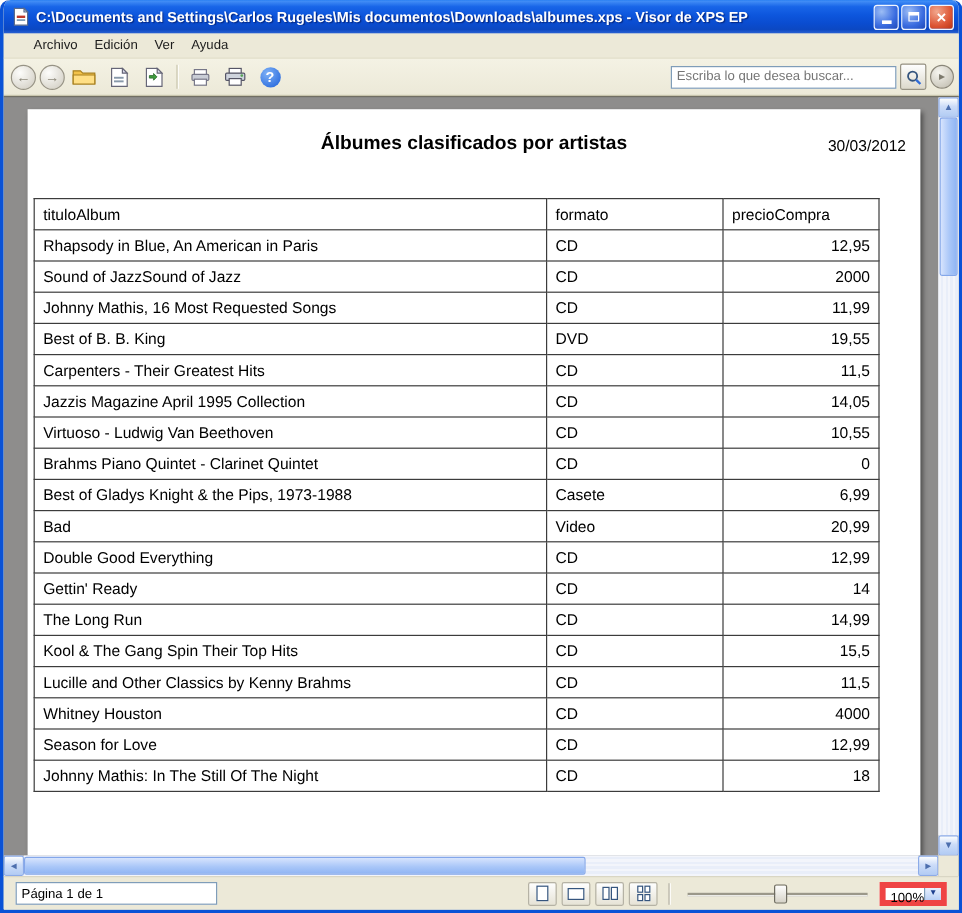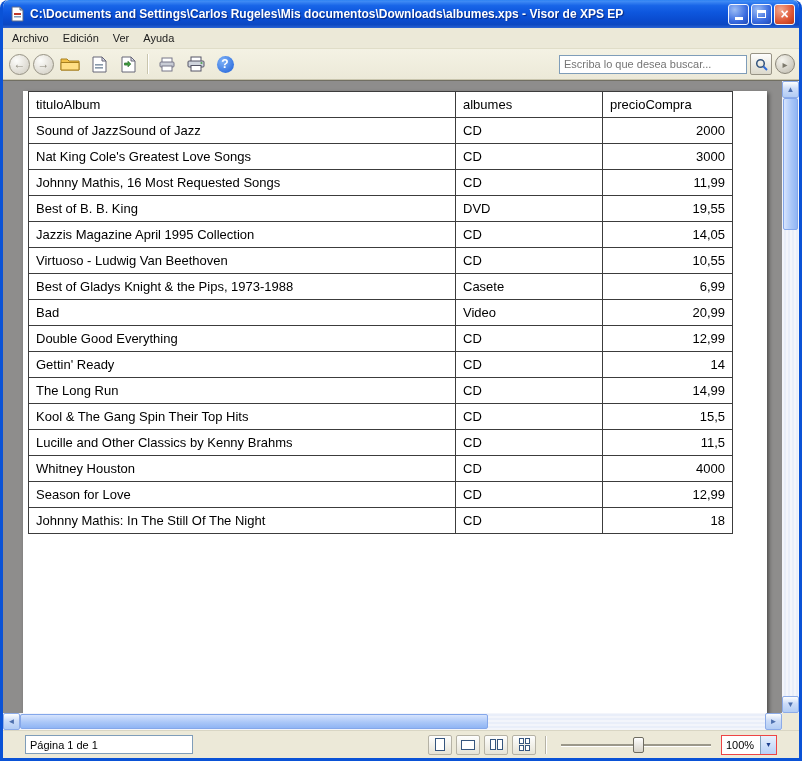--- a/index.html
+++ b/index.html
@@ -17,21 +17,21 @@
   .winbtns{display:flex;gap:2px;}
   .tbbtn{width:21px;height:21px;border-radius:3px;border:1px solid #f2f6ff;display:flex;align-items:center;justify-content:center;
     box-sizing:border-box;color:#fff;font-size:13px;line-height:1;cursor:default;}
   .btn-blue{background:radial-gradient(circle at 30% 25%,#9cbdf5,#3a6ce0 60%,#1e49b8);}
   .btn-close{background:radial-gradient(circle at 30% 25%,#f2a88e,#dd5635 60%,#b83313);font-weight:bold;font-size:14px;}
   .glyph-min{width:8px;height:3px;background:#fff;margin-top:9px;}
   .glyph-max{width:9px;height:8px;border:1px solid #fff;border-top:3px solid #fff;box-sizing:border-box;}
 
   
   .menubar{height:20px;flex:0 0 20px;display:flex;align-items:center;background:#ece9d8;font-size:11px;color:#1c1c1c;
-    border-bottom:1px solid #e0ddc8;padding-left:2px;}
+    border-bottom:1px solid #e0ddc8;padding-left:18px;}
   .menu-item{padding:2px 7px;cursor:default;}
 
   
   .toolbar{height:30px;flex:0 0 30px;display:flex;align-items:center;background:linear-gradient(180deg,#f4f2e4,#ece9d8);
     border-bottom:1px solid #c9c5ad;padding:0 4px 0 6px;gap:3px;}
   .navcircle{width:21px;height:21px;border-radius:50%;border:1px solid #979385;display:flex;align-items:center;justify-content:center;
     background:radial-gradient(circle at 35% 30%,#fdfdfb,#cecabe);color:#8f8b7d;font-size:12px;box-sizing:border-box;}
   .toolbtn{width:24px;height:24px;display:flex;align-items:center;justify-content:center;border:1px solid transparent;border-radius:2px;}
   .tool-sep{width:1px;height:20px;background:#c9c5ad;margin:0 3px;box-shadow:1px 0 0 #fff;}
   .help-circle{width:17px;height:17px;border-radius:50%;background:radial-gradient(circle at 35% 30%,#7fb2f7,#1a5dd8);
@@ -46,21 +46,21 @@
     color:#7d7a6d;font-size:10px;}
 
   
   .docarea{flex:1;position:relative;background:#8e8d8c;border-top:1px solid #716f63;overflow:hidden;}
   .viewport{position:absolute;left:0;top:0;right:17px;bottom:17px;overflow:hidden;}
   .page{position:absolute;left:20px;top:10px;width:744px;height:760px;background:#fff;
     box-shadow:2px 2px 4px rgba(0,0,0,.45);}
   .doc-header{position:relative;height:44px;padding-top:20px;box-sizing:content-box;}
   .doc-title{text-align:center;font-weight:bold;font-size:16px;color:#000;}
   .doc-date{position:absolute;right:12px;top:23px;font-size:13px;color:#000;}
-  table.albums{border-collapse:collapse;table-layout:fixed;width:704px;margin-left:5px;font-size:13px;color:#000;}
+  table.albums{border-collapse:collapse;table-layout:fixed;width:704px;margin-left:5px;margin-top:10px;font-size:13px;color:#000;}
   table.albums th,table.albums td{border:1px solid #3c3c3c;padding:4px 7px;height:17px;overflow:hidden;white-space:nowrap;
     font-weight:normal;text-align:left;}
   table.albums td.num{text-align:right;}
 
   
   .sb-btn{background:linear-gradient(180deg,#fdfefe,#ccdcf8 45%,#b2ccf4);border:1px solid #8cabe8;border-radius:2px;
     color:#4d6fae;font-size:8px;display:flex;align-items:center;justify-content:center;box-sizing:border-box;}
   .vscroll{position:absolute;right:0;top:0;bottom:17px;width:17px;background:#f0f3fa;}
   .vscroll .sb-btn{width:17px;height:17px;}
   .v-track{position:absolute;top:17px;bottom:17px;left:0;right:0;background:repeating-linear-gradient(90deg,#f3f5fb 0 2px,#e9eef9 2px 4px);}
@@ -70,38 +70,38 @@
   .hscroll{position:absolute;left:0;right:17px;bottom:0;height:17px;background:#f0f3fa;}
   .hscroll .sb-btn{width:17px;height:17px;position:absolute;top:0;}
   .hscroll .left{left:0;} .hscroll .right{right:0;}
   .h-track{position:absolute;left:17px;right:17px;top:0;bottom:0;background:repeating-linear-gradient(0deg,#f3f5fb 0 2px,#e9eef9 2px 4px);}
   .h-thumb{position:absolute;left:0;top:1px;height:15px;width:468px;border:1px solid #84a7ea;border-radius:2px;
     background:linear-gradient(180deg,#d7e4fd,#aac7f8 55%,#90b5f4);box-sizing:border-box;}
   .sb-corner{position:absolute;right:0;bottom:0;width:17px;height:17px;background:#ece9d8;}
 
   
   .statusbar{height:27px;flex:0 0 27px;background:#ece9d8;border-top:1px solid #d9d6c4;display:flex;align-items:center;
-    padding:0 22px;gap:4px;}
+    padding:0 10px;gap:4px;}
   .page-status{width:168px;height:19px;line-height:19px;background:#fff;border:1px solid #7f9db9;font-size:11px;
     padding:0 4px;box-sizing:border-box;color:#000;}
   .sb-spacer{flex:1;}
   .viewbtn{width:24px;height:20px;border:1px solid #b5b2a5;border-radius:2px;background:linear-gradient(#fefefe,#e6e3d6);
     display:flex;align-items:center;justify-content:center;box-sizing:border-box;}
   .ic-page{width:10px;height:13px;border:1px solid #35557e;background:#fff;box-sizing:border-box;}
   .ic-wide{width:14px;height:10px;border:1px solid #35557e;background:#fff;box-sizing:border-box;}
   .ic-two{display:flex;gap:1px;} .ic-two i{width:6px;height:11px;border:1px solid #35557e;background:#fff;box-sizing:border-box;}
   .ic-tiles{display:grid;grid-template-columns:5px 5px;grid-gap:1px;}
   .ic-tiles i{width:5px;height:6px;border:1px solid #35557e;background:#fff;box-sizing:border-box;}
   .status-sep{width:1px;height:18px;background:#b5b2a5;box-shadow:1px 0 0 #fff;margin:0 5px;}
   .zoom-slider{position:relative;width:150px;height:20px;margin:0 6px;}
   .slider-track{position:absolute;left:0;right:0;top:9px;height:2px;background:#9b988a;border-bottom:1px solid #fff;}
   .slider-tick{position:absolute;left:50%;top:4px;width:1px;height:4px;background:#84816f;}
   .slider-thumb{position:absolute;left:48%;top:2px;width:11px;height:16px;border:1px solid #6e6c61;border-radius:2px;
     background:linear-gradient(180deg,#fefefe,#d6d3c8);box-sizing:border-box;}
-  .zoom-combo{display:flex;width:56px;height:20px;border:1px solid #ef4444;background:#fff;box-sizing:border-box;}
+  .zoom-combo{display:flex;width:56px;height:20px;border:5px solid #ef4444;background:#fff;box-sizing:border-box;}
   .zoom-text{flex:1;font-size:11px;line-height:18px;padding-left:4px;color:#000;}
   .zoom-arrow{width:15px;border-left:1px solid #7f9db9;background:linear-gradient(180deg,#e8f0fd,#b8d0f7);
     display:flex;align-items:center;justify-content:center;font-size:7px;color:#1d3f8f;}
 </style>
 </head>
 <body>
 
 <div class="window">
 
   <div class="titlebar">
@@ -193,63 +193,77 @@
       </span>
       <span class="go-circle">
           <span>▸</span>
         </span>
     </span>
   </div>
 
   <div class="docarea">
     <div class="viewport">
       <div class="page">
+        <div class="doc-header">
+          <div class="doc-title">Álbumes clasificados por artistas</div>
+          <div class="doc-date">30/03/2012</div>
+        </div>
         <table class="albums">
           <colgroup>
             <col style="width:427px">
               <col style="width:147px">
               <col style="width:130px">
           </colgroup>
           <thead>
             <tr>
               <th>tituloAlbum</th>
-              <th>albumes</th>
+              <th>formato</th>
               <th>precioCompra</th>
             </tr>
           </thead>
           <tbody>
               <tr>
+                <td>Rhapsody in Blue, An American in Paris</td>
+                <td>CD</td>
+                <td class="num">12,95</td>
+              </tr>
+              <tr>
                 <td>Sound of JazzSound of Jazz</td>
                 <td>CD</td>
                 <td class="num">2000</td>
-              </tr>
-              <tr>
-                <td>Nat King Cole's Greatest Love Songs</td>
-                <td>CD</td>
-                <td class="num">3000</td>
               </tr>
               <tr>
                 <td>Johnny Mathis, 16 Most Requested Songs</td>
                 <td>CD</td>
                 <td class="num">11,99</td>
               </tr>
               <tr>
                 <td>Best of B. B. King</td>
                 <td>DVD</td>
                 <td class="num">19,55</td>
               </tr>
               <tr>
+                <td>Carpenters - Their Greatest Hits</td>
+                <td>CD</td>
+                <td class="num">11,5</td>
+              </tr>
+              <tr>
                 <td>Jazzis Magazine April 1995 Collection</td>
                 <td>CD</td>
                 <td class="num">14,05</td>
               </tr>
               <tr>
                 <td>Virtuoso - Ludwig Van Beethoven</td>
                 <td>CD</td>
                 <td class="num">10,55</td>
+              </tr>
+              <tr>
+                <td>Brahms Piano Quintet - Clarinet Quintet</td>
+                <td>CD</td>
+                <td class="num">0</td>
               </tr>
               <tr>
                 <td>Best of Gladys Knight &amp; the Pips, 1973-1988</td>
                 <td>Casete</td>
                 <td class="num">6,99</td>
               </tr>
               <tr>
                 <td>Bad</td>
                 <td>Video</td>
                 <td class="num">20,99</td>

